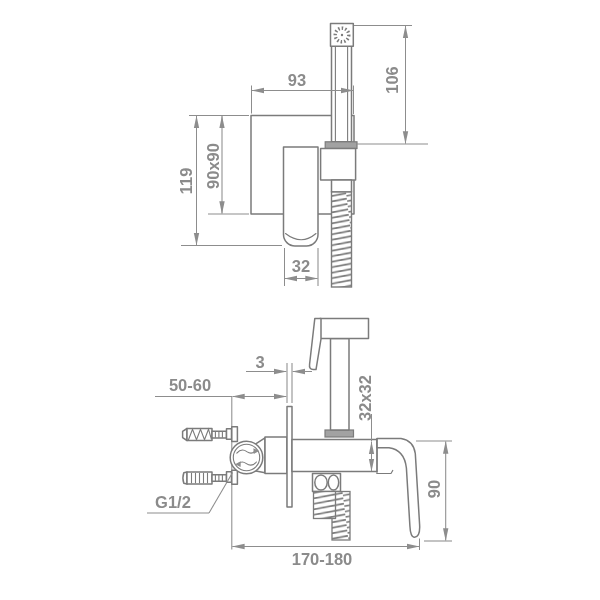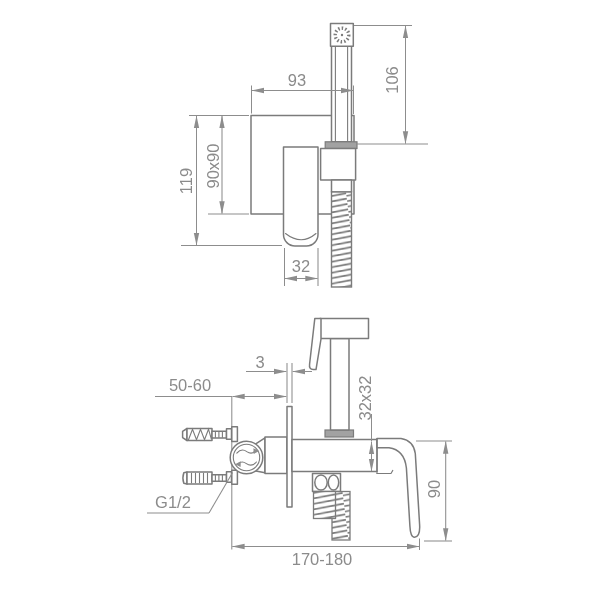--- a/index.html
+++ b/index.html
@@ -1,16 +1,16 @@
 <!DOCTYPE html>
 <html><head>
 <meta charset="utf-8">
 <style>
   html,body{margin:0;padding:0;background:#ffffff;}
-  .stage{width:600px;height:600px;background:#ffffff;overflow:hidden;}
+  .stage{width:600px;height:600px;background:#ffffff;overflow:hidden;font-weight:bold;}
   svg{display:block;}
   .of {fill:#ffffff;stroke:#7b7b7b;stroke-width:1.5;stroke-linejoin:round;}
   .o1 {fill:none;stroke:#7b7b7b;stroke-width:1.1;stroke-linecap:round;}
   .fill-g{fill:#a2a2a2;stroke:#7b7b7b;stroke-width:1.2;}
   .d  {fill:none;stroke:#8d8d8d;stroke-width:1.05;stroke-linecap:butt;}
   .t  {font-family:"Liberation Sans",sans-serif;font-size:16.5px;fill:#8b8b8b;}
   .ah {fill:#8d8d8d;}
 </style>
 </head>
 <body>

